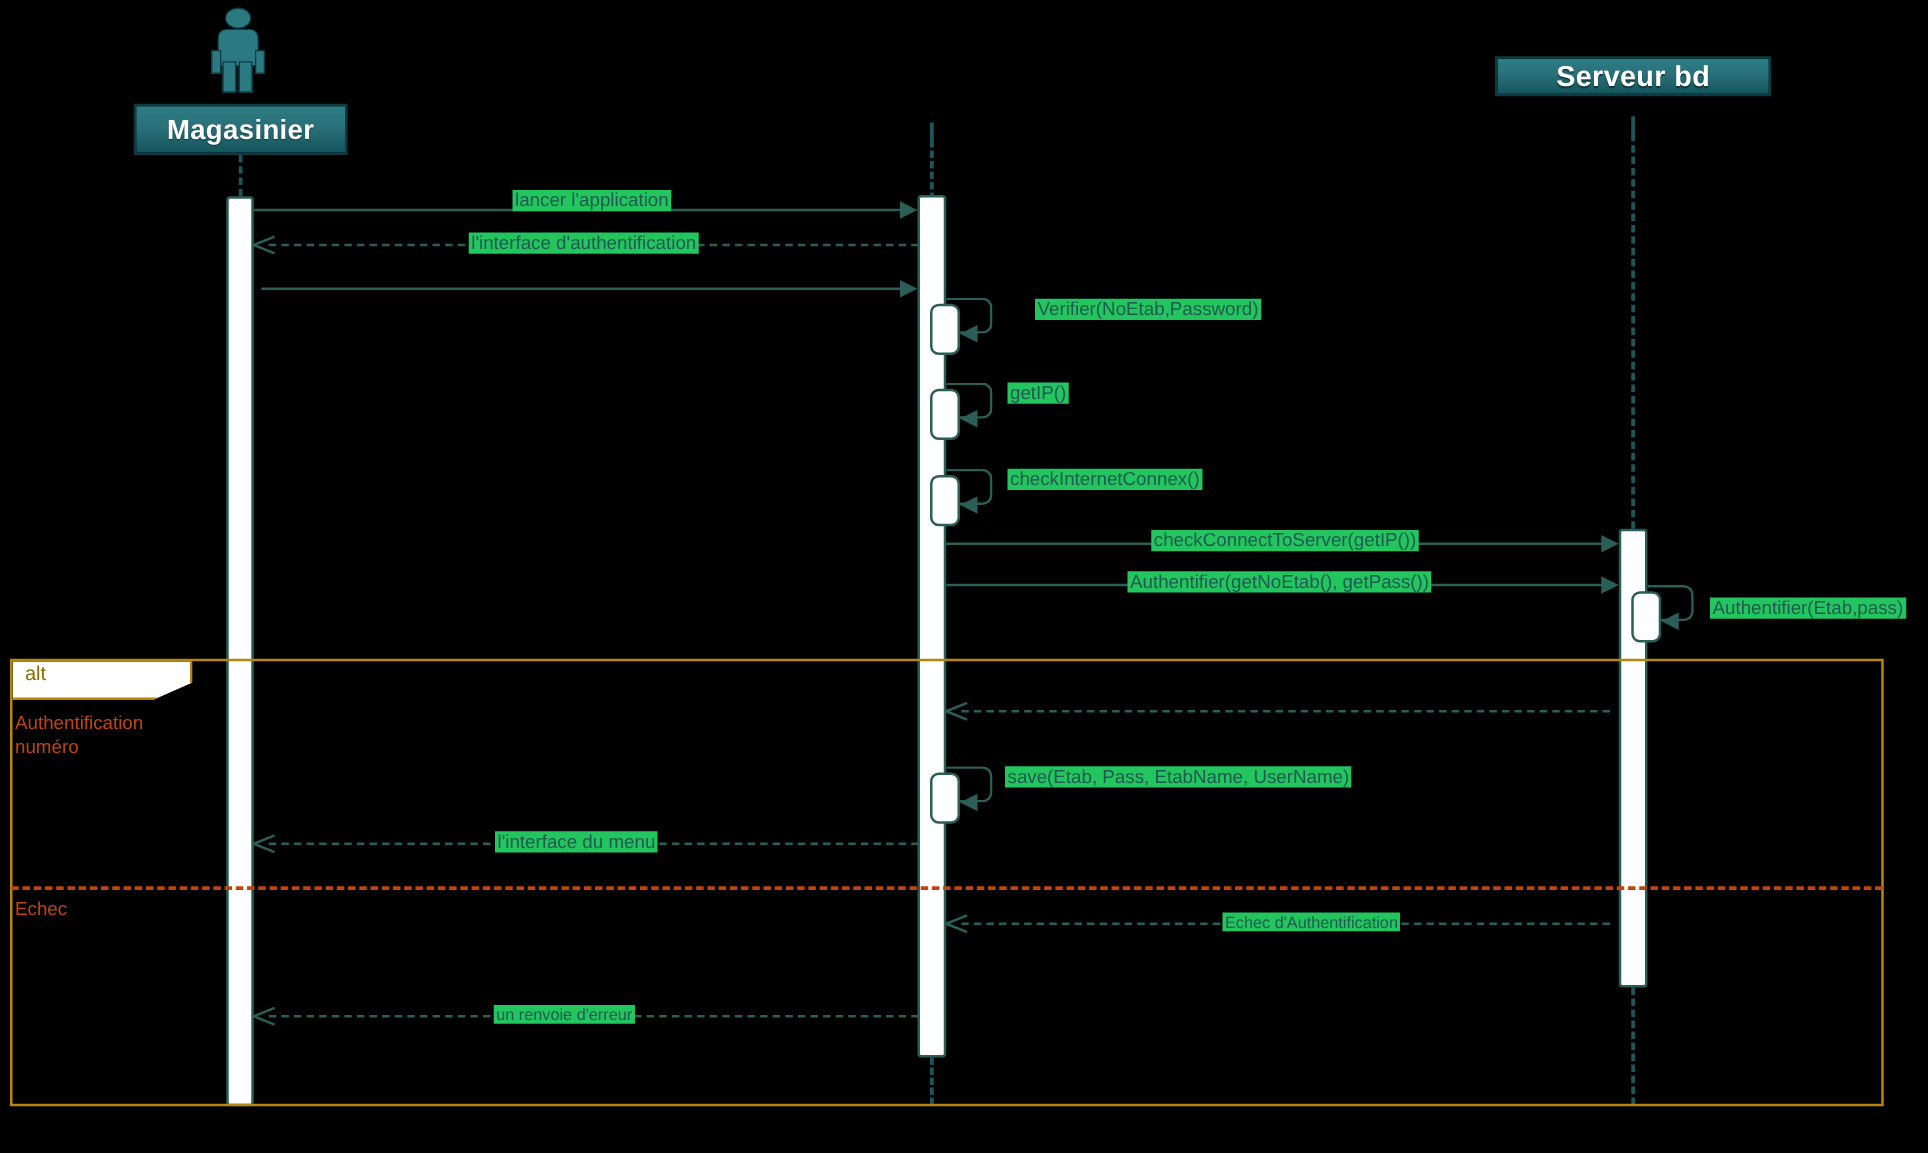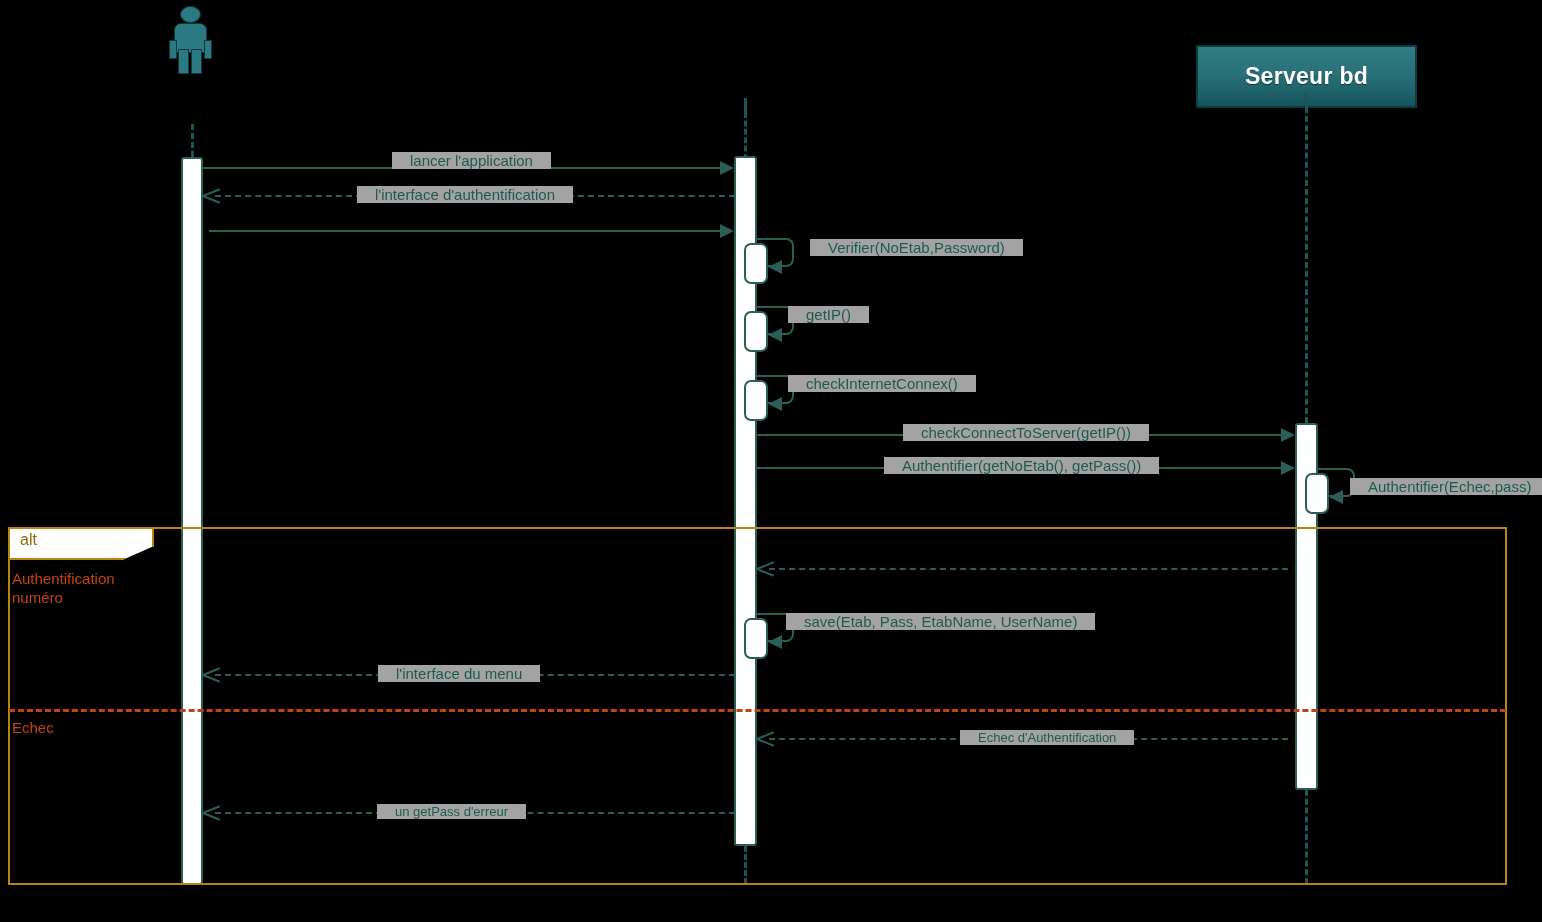--- a/index.html
+++ b/index.html
@@ -115,26 +115,27 @@
     left: 0; top: 8px;
     width: 18px; height: 0;
     border-top: 2px solid #2b5e57;
     transform-origin: left center;
   }
   .arrow-open-left::before { transform: rotate(-22deg); }
   .arrow-open-left::after  { transform: rotate(22deg); }
 
   .msg-label {
     position: absolute;
-    background: #a3a3a3;
+    background: #22c55e;
     color: #1f5a50;
     font-size: 15px;
     line-height: 17px;
-    padding: 0 18px;
+    padding: 0 2px;
     white-space: nowrap;
+    margin-left: 18px;
   }
   .msg-label.small { font-size: 13px; line-height: 15px; }
 
   
   .selfcall {
     position: absolute;
     box-sizing: border-box;
     border-top: 2px solid #2b5e57;
     border-right: 2px solid #2b5e57;
     border-bottom: 2px solid #2b5e57;
@@ -180,33 +181,34 @@
 
   <div class="actor-icon" style="left:167px; top:6px; width:46px; height:68px;">
     <div class="head"></div>
     <div class="body"></div>
     <div class="arm-l"></div>
     <div class="arm-r"></div>
     <div class="leg-l"></div>
     <div class="leg-r"></div>
   </div>
 
+  <div class="lifeline-head" style="left:107px; top:83px; width:171px; height:41px; font-size:22px;">Magasinier</div>
 
   <div class="lifeline-stem" style="left:191px; top:124px; height:33px;"></div>
 
   <div class="activation" style="left:181px; top:157px; width:22px; height:728px;"></div>
 
   <div class="lifeline-solid" style="left:744px; top:98px; height:18px;"></div>
   <div class="lifeline-stem" style="left:744px; top:112px; height:48px;"></div>
 
   <div class="activation" style="left:734px; top:156px; width:23px; height:690px;"></div>
 
   <div class="lifeline-stem" style="left:744px; top:846px; height:38px;"></div>
 
-  <div class="lifeline-head" style="left:1196px; top:45px; width:221px; height:63px; font-size:23px;">Serveur bd</div>
+  <div class="lifeline-head" style="left:1196px; top:45px; width:221px; height:32px; font-size:23px;">Serveur bd</div>
   <div class="lifeline-solid" style="left:1305px; top:93px; height:16px;"></div>
   <div class="lifeline-stem" style="left:1305px; top:107px; height:316px;"></div>
 
   <div class="activation" style="left:1295px; top:423px; width:23px; height:367px;"></div>
 
   <div class="lifeline-stem" style="left:1305px; top:790px; height:94px;"></div>
 
   <div class="msg-line" style="left:203px; top:167px; width:519px;"></div>
   <div class="arrow-right" style="left:720px; top:161px;"></div>
   <div class="msg-label" style="left:392px; top:152px;">lancer  l'application</div>
@@ -237,21 +239,21 @@
   <div class="arrow-right" style="left:1281px; top:428px;"></div>
   <div class="msg-label" style="left:903px; top:424px;">checkConnectToServer(getIP())</div>
 
   <div class="msg-line" style="left:757px; top:467px; width:526px;"></div>
   <div class="arrow-right" style="left:1281px; top:461px;"></div>
   <div class="msg-label" style="left:884px; top:457px;">Authentifier(getNoEtab(), getPass())</div>
 
   <div class="selfcall" style="left:1318px; top:468px; width:37px; height:29px;"></div>
   <div class="activation small" style="left:1305px; top:473px; width:24px; height:41px;"></div>
   <div class="arrow-left" style="left:1329px; top:490px;"></div>
-  <div class="msg-label" style="left:1350px; top:478px;">Authentifier(Echec,pass)</div>
+  <div class="msg-label" style="left:1350px; top:478px;">Authentifier(Etab,pass)</div>
 
   <div class="frag" style="left:8px; top:527px; width:1499px; height:358px;"></div>
   <div class="frag-tab" style="left:10px; top:529px; width:144px; height:31px;">alt</div>
   <div class="frag-guard" style="left:12px; top:569px;">Authentification
 numéro</div>
 
   <div class="frag-divider" style="left:9px; top:709px; width:1497px;"></div>
   <div class="frag-guard" style="left:12px; top:718px;">Echec</div>
 
   <div class="msg-line dashed" style="left:769px; top:568px; width:519px;"></div>
@@ -265,15 +267,15 @@
   <div class="msg-line dashed" style="left:215px; top:674px; width:520px;"></div>
   <div class="arrow-open-left" style="left:203px; top:666px;"></div>
   <div class="msg-label" style="left:378px; top:665px;">l'interface  du menu</div>
 
   <div class="msg-line dashed" style="left:769px; top:738px; width:519px;"></div>
   <div class="arrow-open-left" style="left:757px; top:730px;"></div>
   <div class="msg-label small" style="left:960px; top:730px;">Echec d'Authentification</div>
 
   <div class="msg-line dashed" style="left:215px; top:812px; width:520px;"></div>
   <div class="arrow-open-left" style="left:203px; top:804px;"></div>
-  <div class="msg-label small" style="left:377px; top:804px;">un getPass d'erreur</div>
+  <div class="msg-label small" style="left:377px; top:804px;">un renvoie d'erreur</div>
 
 </div>
 
 </body></html>

